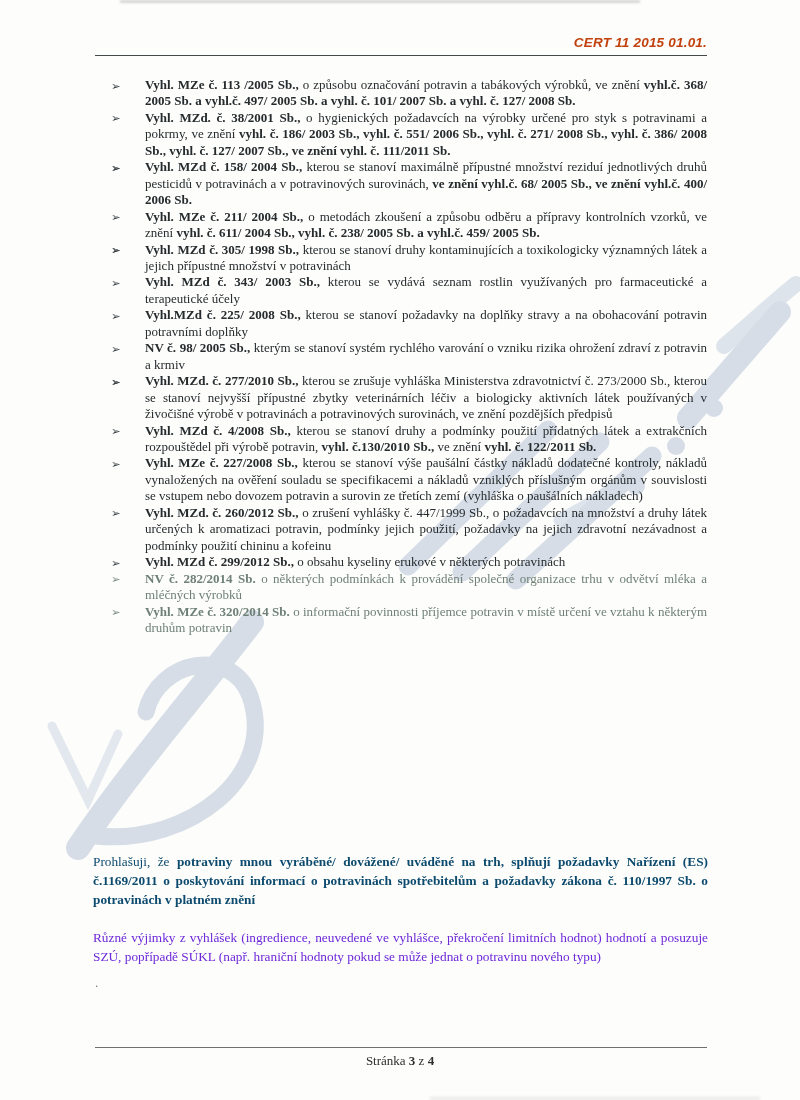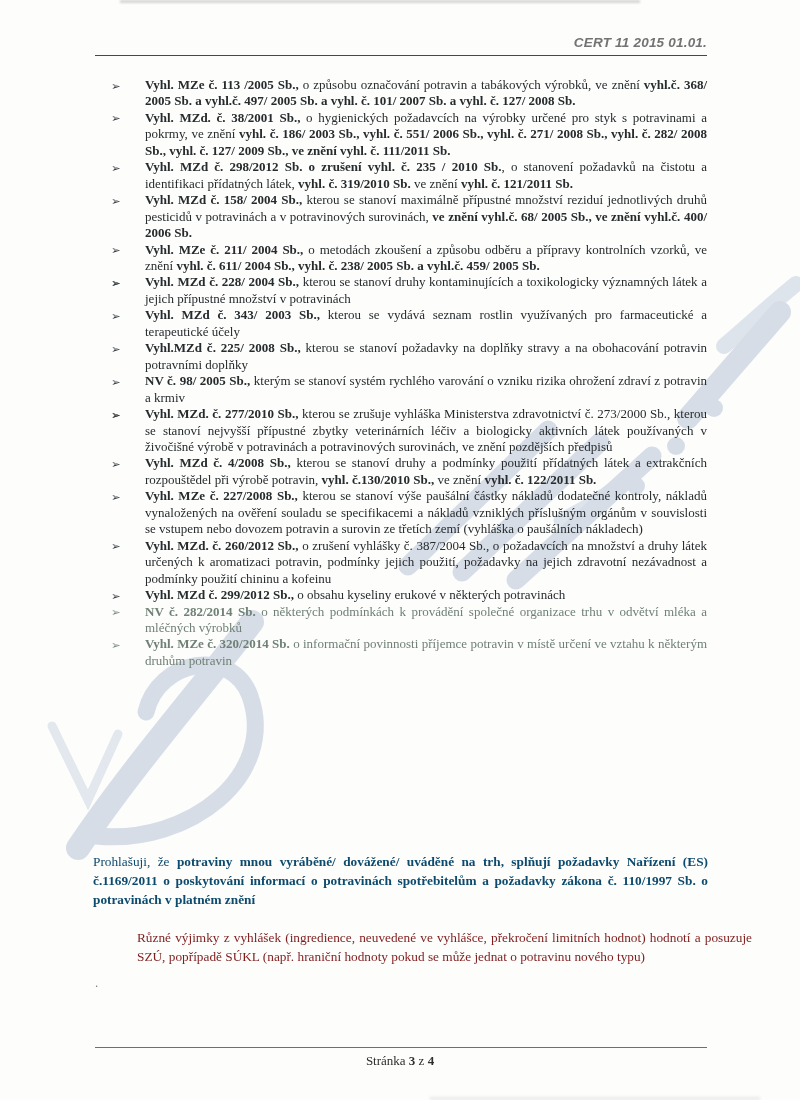--- a/index.html
+++ b/index.html
@@ -19,21 +19,21 @@
   }
   .watermark{
     position:absolute;top:0;left:0;width:800px;height:1100px;
     pointer-events:none;
   }
   .header-row{
     position:absolute;top:35px;left:95px;width:612px;
     text-align:right;
     font-family:"Liberation Sans", sans-serif;
     font-style:italic;font-weight:bold;font-size:13.5px;
-    color:#737373;letter-spacing:.2px;
+    color:#c2410c;letter-spacing:.2px;
   }
   .header-rule{
     position:absolute;top:55px;left:95px;width:612px;height:0;
     border-top:1.8px solid #44494c;
   }
   .reg-list{
     position:absolute;top:77px;left:100px;width:607px;
     font-size:13px;line-height:16.45px;
   }
   .list-item{
@@ -45,21 +45,21 @@
     font-size:11.5px;color:#3a4144;
   }
   .b{font-weight:bold;}
   .list-item.faded{color:#6f8176;}
   .list-item.faded .bullet{color:#7c8d82;}
   .para{
     position:absolute;left:93px;width:615px;
     font-size:13.3px;line-height:18.8px;text-align:justify;
   }
   .para-declaration{top:853px;color:#0c4a6e;}
-  .para-exceptions{top:929px;color:#7f1d1d;margin-left:44px;}
+  .para-exceptions{top:929px;color:#6d28d9;}
   .stray-mark{
     position:absolute;left:95px;top:975px;color:#777d78;font-size:13px;
   }
   .footer-rule{
     position:absolute;top:1047px;left:95px;width:612px;height:0;
     border-top:1.5px solid #6f6f6f;
   }
   .footer-text{
     position:absolute;top:1053px;left:0;width:800px;text-align:center;
     font-family:Liberation Serif, serif;
@@ -91,34 +91,34 @@
     <path d="M 688 418 L 780 312" stroke-width="22"></path>
     <path d="M 724 346 C 752 322, 776 300, 796 284" stroke-width="16" opacity="0.8"></path>
   </g>
 </svg>
 
 <div class="header-row">CERT 11 2015 01.01.</div>
 <div class="header-rule"></div>
 
 <div class="reg-list">
     <div class="list-item"><span class="bullet">➢</span><span><span class="b">Vyhl. MZe č. 113 /2005 Sb.,</span><span> o způsobu označování potravin a tabákových výrobků, ve znění </span><span class="b">vyhl.č. 368/ 2005 Sb. a vyhl.č. 497/ 2005 Sb. a vyhl. č. 101/ 2007 Sb. a vyhl. č. 127/ 2008 Sb.</span></span></div>
-    <div class="list-item"><span class="bullet">➢</span><span><span class="b">Vyhl. MZd. č. 38/2001 Sb.,</span><span> o hygienických požadavcích na výrobky určené pro styk s potravinami a pokrmy, ve znění </span><span class="b">vyhl. č. 186/ 2003 Sb., vyhl. č. 551/ 2006 Sb., vyhl. č. 271/ 2008 Sb., vyhl. č. 282/ 2008 Sb., vyhl. č. 127/ 2009 Sb., ve znění vyhl. č. 111/2011 Sb.</span></span></div>
-    <div class="list-item"><span class="bullet">➢</span><span><span class="b">Vyhl. MZd č. 298/2012 Sb. o zrušení vyhl. č. 235 / 2010 Sb.</span><span>, o stanovení požadavků na čistotu a identifikaci přídatných látek, </span><span class="b">vyhl. č.  319/2010 Sb.</span><span> ve znění </span><span class="b">vyhl. č. 121/2011 Sb.</span></span></div>
+    <div class="list-item"><span class="bullet">➢</span><span><span class="b">Vyhl. MZd. č. 38/2001 Sb.,</span><span> o hygienických požadavcích na výrobky určené pro styk s potravinami a pokrmy, ve znění </span><span class="b">vyhl. č. 186/ 2003 Sb., vyhl. č. 551/ 2006 Sb., vyhl. č. 271/ 2008 Sb., vyhl. č. 386/ 2008 Sb., vyhl. č. 127/ 2007 Sb., ve znění vyhl. č. 111/2011 Sb.</span></span></div>
+    <div class="list-item"><span class="bullet">➢</span></div>
     <div class="list-item"><span class="bullet">➢</span><span><span class="b">Vyhl. MZd č. 158/ 2004 Sb.,</span><span> kterou se stanoví maximálně přípustné množství reziduí jednotlivých druhů pesticidů v potravinách a v potravinových surovinách, </span><span class="b">ve znění vyhl.č. 68/ 2005 Sb., ve znění vyhl.č. 400/ 2006 Sb.</span></span></div>
     <div class="list-item"><span class="bullet">➢</span><span><span class="b">Vyhl. MZe č. 211/ 2004 Sb.,</span><span> o metodách zkoušení a způsobu odběru a přípravy kontrolních vzorků, ve znění </span><span class="b">vyhl. č. 611/ 2004 Sb., vyhl. č. 238/ 2005 Sb. a vyhl.č. 459/ 2005 Sb.</span></span></div>
     <div class="list-item"><span class="bullet">➢</span></div>
-    <div class="list-item"><span class="bullet">➢</span><span><span class="b">Vyhl. MZd č. 228/ 2004 Sb.,</span><span> kterou se stanoví druhy kontaminujících a toxikologicky významných látek a jejich přípustné množství v potravinách</span></span></div>
+    <div class="list-item"><span class="bullet">➢</span><span><span class="b">Vyhl. MZd č. 305/ 1998 Sb.,</span><span> kterou se stanoví druhy kontaminujících a toxikologicky významných látek a jejich přípustné množství v potravinách</span></span></div>
     <div class="list-item"><span class="bullet">➢</span><span><span class="b">Vyhl. MZd č. 343/ 2003 Sb.,</span><span> kterou se vydává seznam rostlin využívaných pro farmaceutické a terapeutické účely</span></span></div>
     <div class="list-item"><span class="bullet">➢</span><span><span class="b">Vyhl.MZd č. 225/ 2008 Sb.,</span><span> kterou se stanoví požadavky na doplňky stravy a na obohacování potravin potravními doplňky</span></span></div>
     <div class="list-item"><span class="bullet">➢</span><span><span class="b">NV č. 98/ 2005 Sb.,</span><span> kterým se stanoví systém rychlého varování o vzniku rizika ohrožení zdraví z potravin a krmiv</span></span></div>
     <div class="list-item"><span class="bullet">➢</span></div>
     <div class="list-item"><span class="bullet">➢</span><span><span class="b">Vyhl. MZd. č. 277/2010 Sb.,</span><span> kterou se zrušuje vyhláška Ministerstva zdravotnictví č. 273/2000 Sb., kterou se stanoví nejvyšší přípustné zbytky veterinárních léčiv a biologicky aktivních látek používaných v živočišné výrobě v potravinách a potravinových surovinách, ve znění pozdějších předpisů</span></span></div>
     <div class="list-item"><span class="bullet">➢</span><span><span class="b">Vyhl. MZd č. 4/2008 Sb.,</span><span> kterou se stanoví druhy a podmínky použití přídatných látek a extrakčních rozpouštědel při výrobě potravin, </span><span class="b">vyhl. č.130/2010 Sb.,</span><span> ve znění </span><span class="b">vyhl. č. 122/2011 Sb.</span></span></div>
     <div class="list-item"><span class="bullet">➢</span><span><span class="b">Vyhl. MZe č. 227/2008 Sb.,</span><span> kterou se stanoví výše paušální částky nákladů dodatečné kontroly, nákladů vynaložených na ověření souladu se specifikacemi a nákladů vzniklých příslušným orgánům v souvislosti se vstupem nebo dovozem potravin a surovin ze třetích zemí (vyhláška o paušálních nákladech)</span></span></div>
-    <div class="list-item"><span class="bullet">➢</span><span><span class="b">Vyhl. MZd. č. 260/2012 Sb.,</span><span> o zrušení vyhlášky č. 387/2004 Sb., o požadavcích na množství a druhy látek určených k aromatizaci potravin, podmínky jejich použití, požadavky na jejich zdravotní nezávadnost a podmínky použití chininu a kofeinu</span></span></div>
+    <div class="list-item"><span class="bullet">➢</span><span><span class="b">Vyhl. MZd. č. 260/2012 Sb.,</span><span> o zrušení vyhlášky č. 447/1999 Sb., o požadavcích na množství a druhy látek určených k aromatizaci potravin, podmínky jejich použití, požadavky na jejich zdravotní nezávadnost a podmínky použití chininu a kofeinu</span></span></div>
     <div class="list-item"><span class="bullet">➢</span><span><span class="b">Vyhl. MZd č. 299/2012 Sb.,</span><span> o obsahu kyseliny erukové v některých potravinách</span></span></div>
     <div class="list-item faded"><span class="bullet">➢</span><span><span class="b">NV č. 282/2014 Sb.</span><span> o některých podmínkách k provádění společné organizace trhu v odvětví mléka a mléčných výrobků</span></span></div>
     <div class="list-item faded"><span class="bullet">➢</span><span><span class="b">Vyhl. MZe č. 320/2014 Sb.</span><span> o informační povinnosti příjemce potravin v místě určení ve vztahu k některým druhům potravin</span></span></div>
   </div>
 
 <div class="para para-declaration"><span>Prohlašuji, že </span><span class="b">potraviny mnou vyráběné/ dovážené/ uváděné na trh, splňují požadavky Nařízení (ES) č.1169/2011 o poskytování informací o potravinách spotřebitelům a požadavky zákona č. 110/1997 Sb. o potravinách v platném znění</span></div>
 
 <div class="para para-exceptions"><span>Různé výjimky z vyhlášek (ingredience, neuvedené ve vyhlášce, překročení limitních hodnot) hodnotí a posuzuje SZÚ, popřípadě SÚKL (např. hraniční hodnoty pokud se může jednat o potravinu nového typu)</span></div>
 
 <div class="stray-mark">.</div>

